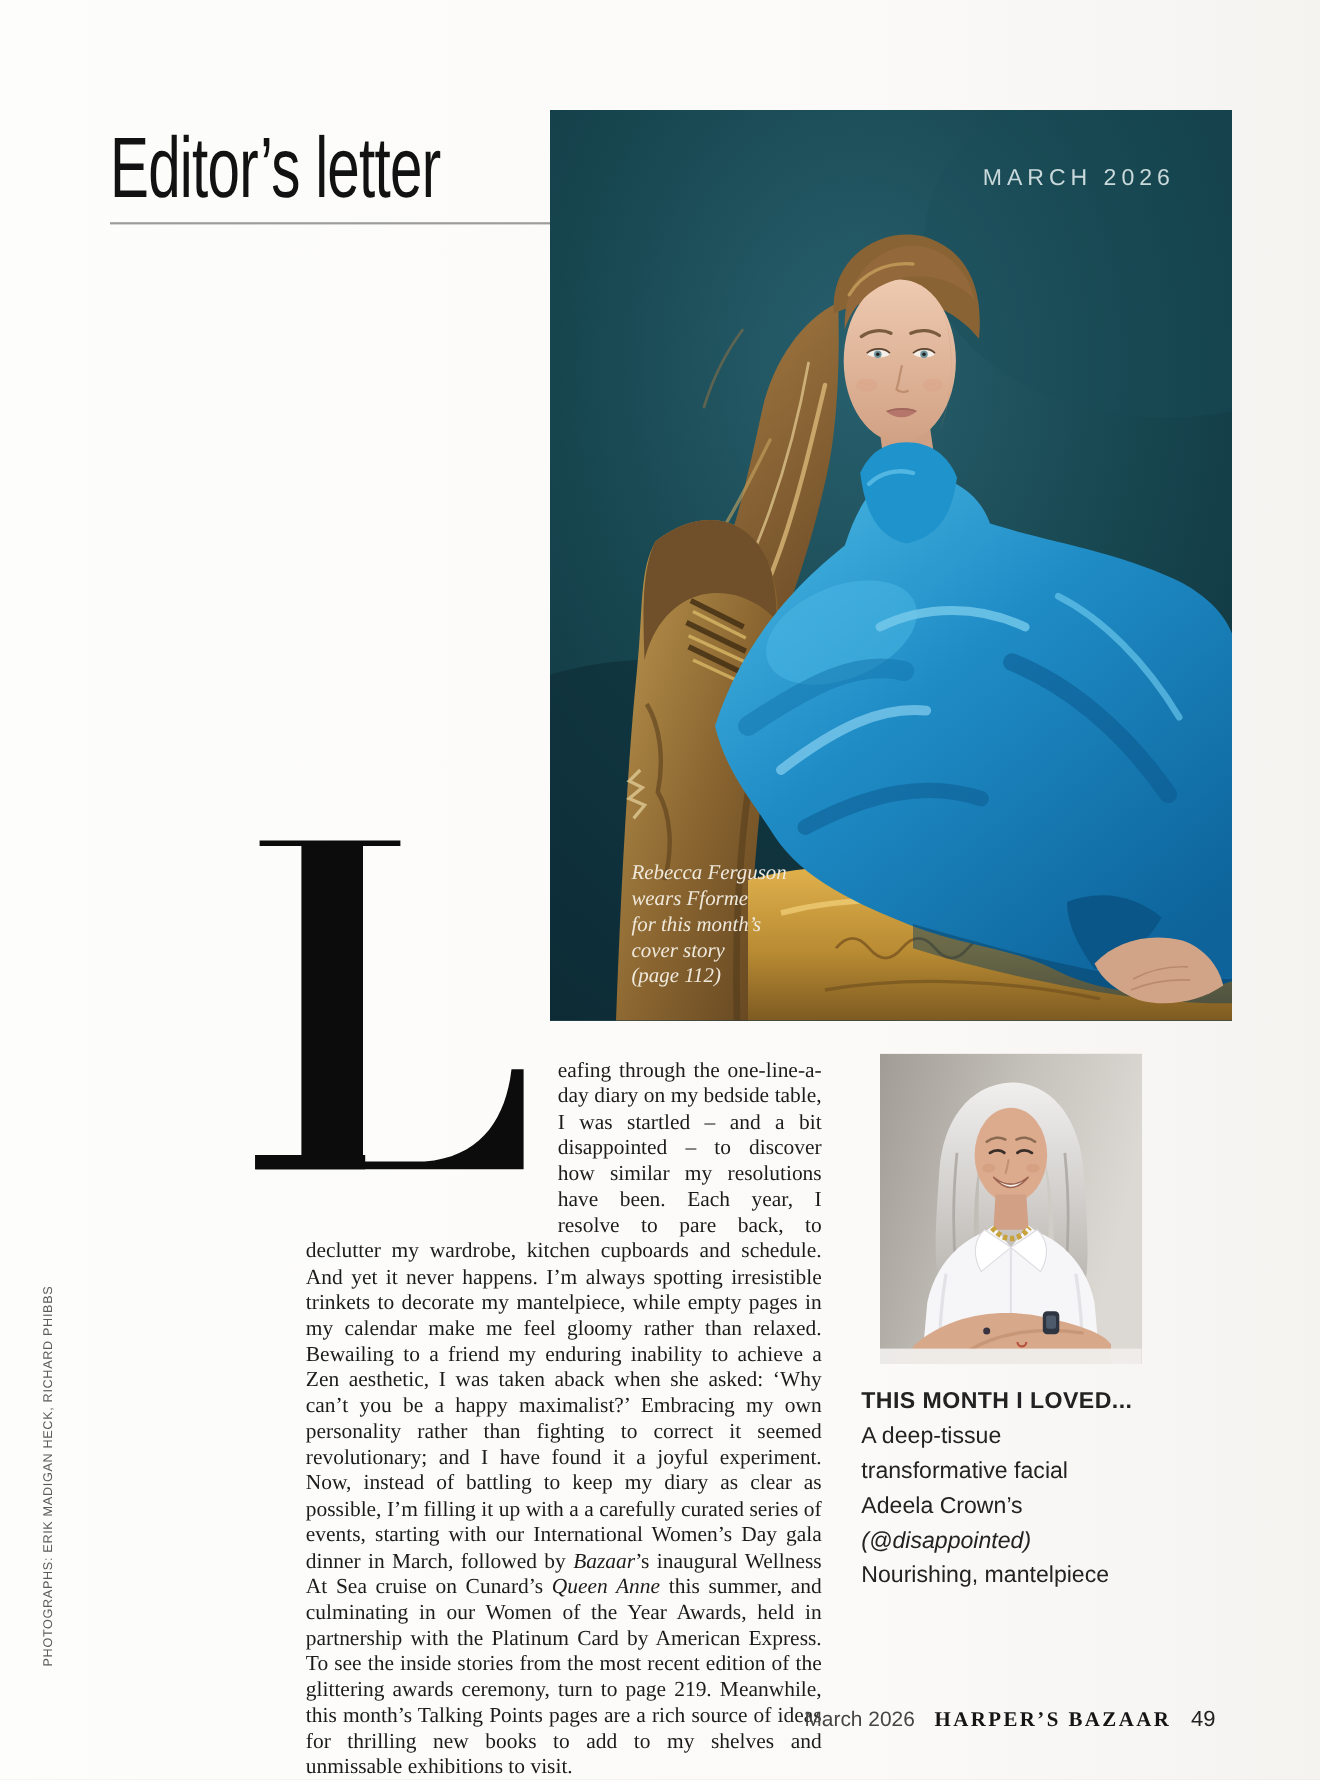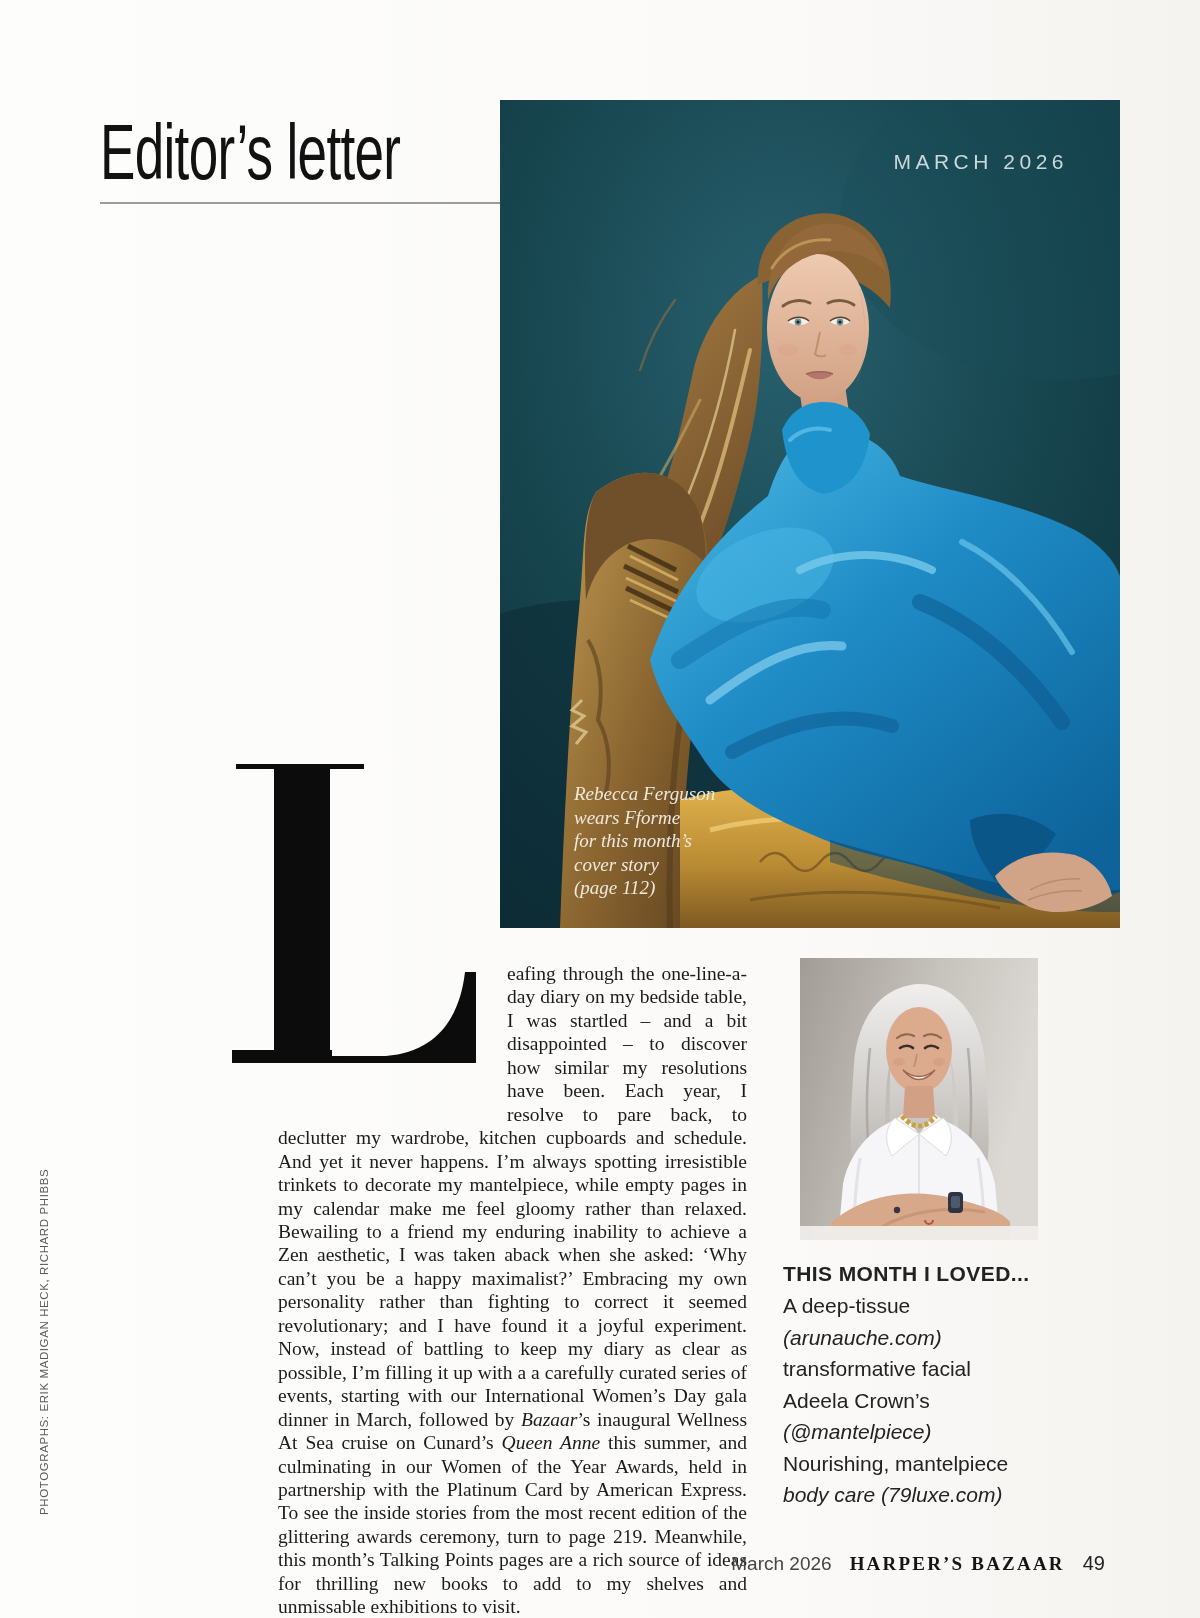--- a/index.html
+++ b/index.html
@@ -274,26 +274,24 @@
         <path d="M125,262 a4,4 0 1 0 8,0" stroke="#b5543e" stroke-width="2" fill="none"></path>
         <rect x="0" y="268" width="238" height="14" fill="#efedeb" opacity="0.95"></rect>
       </g>
     </svg>
   </div>
 
   <div class="sidebar-text">
     <div class="head">THIS MONTH I LOVED...</div>
     <div>
         <div class="line"><span>A deep-tissue</span></div>
-        <div class="line"><span class="it">(arunauche.com)</span></div>
         <div class="line"><span>transformative facial</span></div>
         <div class="line"><span>Adeela Crown’s</span></div>
-        <div class="line"><span class="it">(@mantelpiece)</span></div>
+        <div class="line"><span class="it">(@disappointed)</span></div>
         <div class="line"><span>Nourishing, mantelpiece</span></div>
-        <div class="line"><span class="it">body care (79luxe.com)</span></div>
       </div>
   </div>
 
   <div class="footer">
     <span class="f-issue">March 2026</span>
     <span class="f-mag">HARPER’S BAZAAR</span>
     <span class="f-page">49</span>
   </div>
 
 </div>

